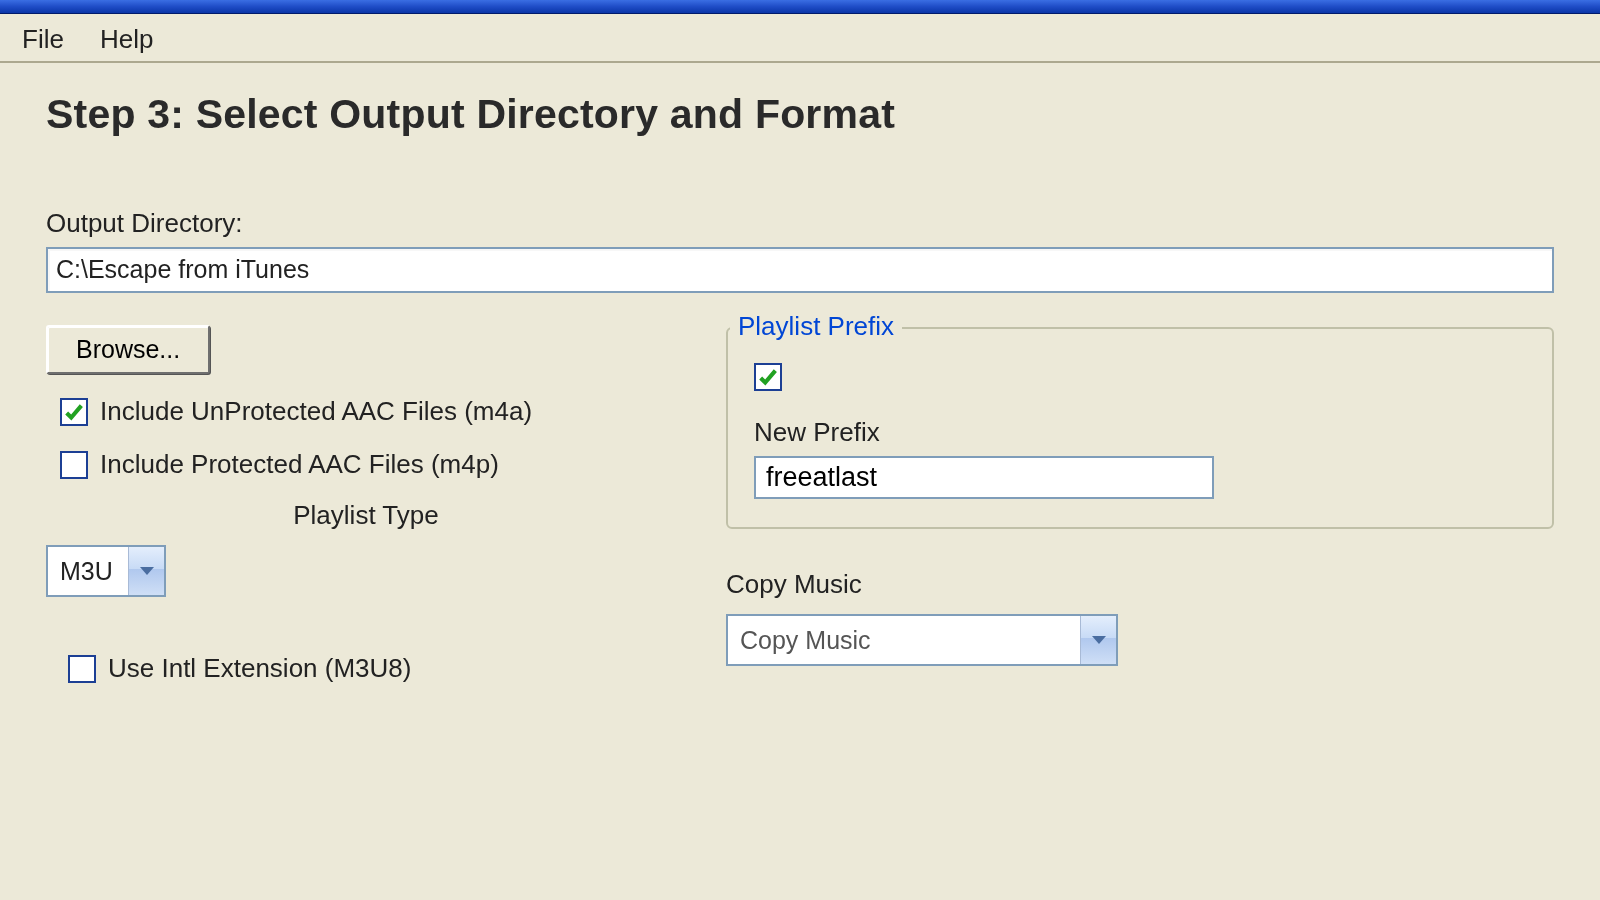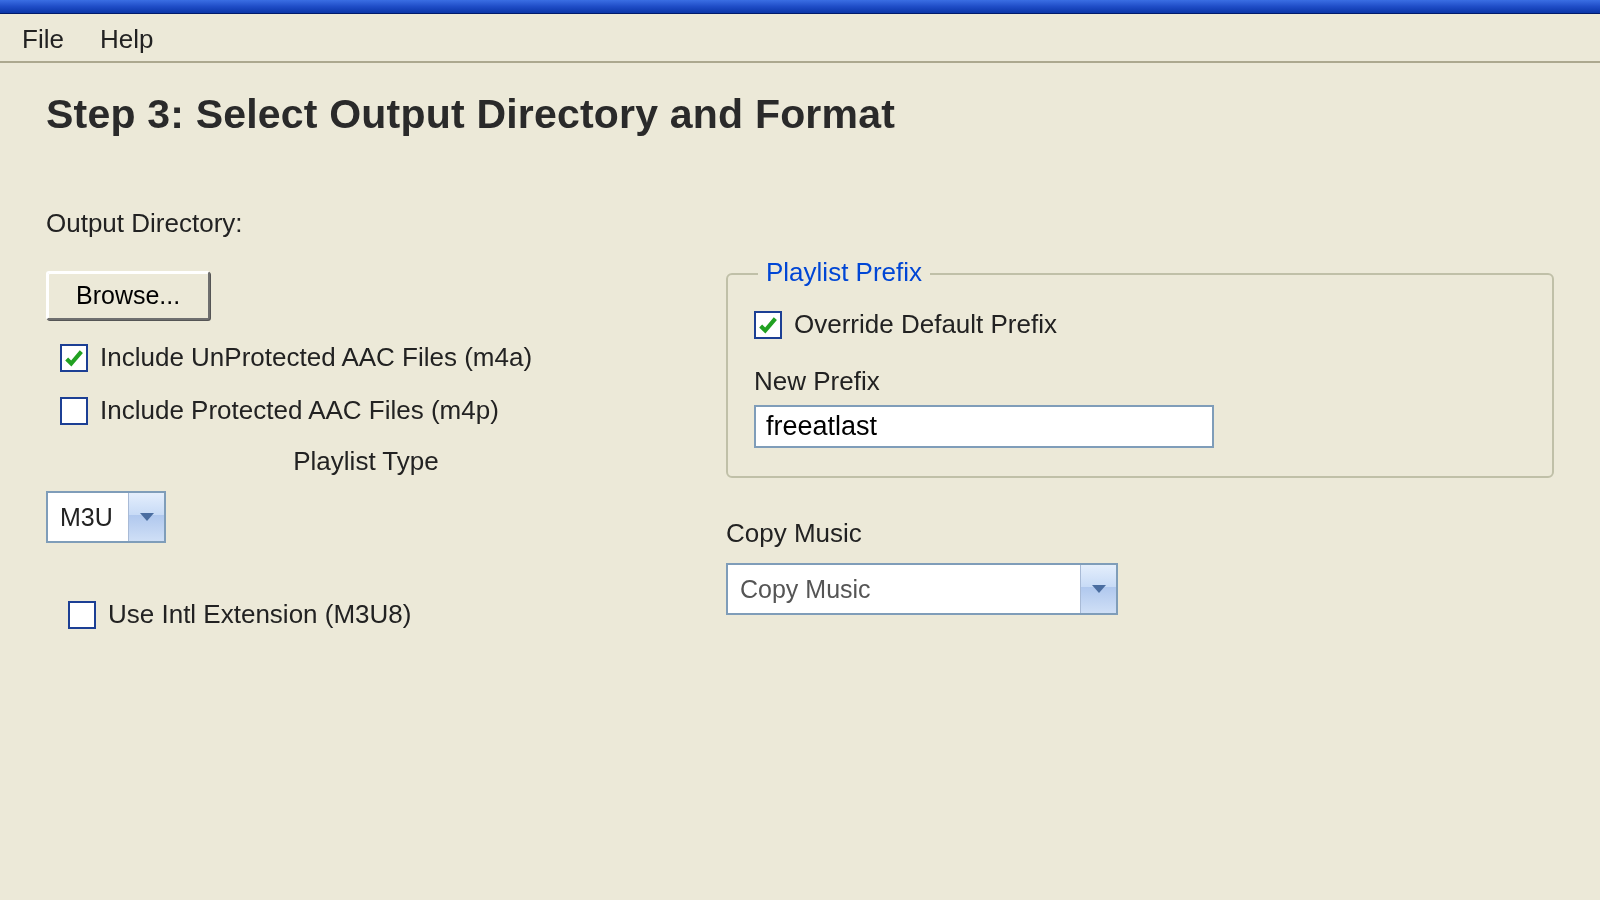--- a/index.html
+++ b/index.html
@@ -96,21 +96,21 @@
   .fieldset {
     border: 2px solid #c0c0a8;
     border-radius: 6px;
     padding: 20px 26px 28px 26px;
     position: relative;
     margin-top: 10px;
   }
   .fieldset-legend {
     position: absolute;
     top: -18px;
-    left: 30px;
+    left: 2px;
     background: #ece9d8;
     padding: 0 8px;
     color: #0046d5;
     font-size: 26px;
   }
 
   .prefix-input {
     width: 460px;
     font-size: 27px;
     padding: 4px 10px;
@@ -162,20 +162,21 @@
 <div class="menu-bar">
   <span class="menu-item">File</span>
   <span class="menu-item">Help</span>
 </div>
 
 <div class="content">
   <div class="step-title">Step 3: Select Output Directory and Format</div>
 
   <div class="row">
     <span class="label">Output Directory:</span>
+    <input type="text" class="textbox" value="C:\Escape from iTunes" style="">
   </div>
 
   <div class="columns">
     <div class="col-left">
       <div style="margin:14px 0 10px 0;">
         <button class="btn">Browse...</button>
       </div>
 
       <div class="cb-row">
         <span class="cb-box">
@@ -210,21 +211,20 @@
     <div class="col-right">
       <div class="fieldset">
         <span class="fieldset-legend">Playlist Prefix</span>
 
         <div class="cb-row" style="margin:14px 0 26px 0;">
           <span class="cb-box">
             <svg class="cb-check" viewBox="0 0 24 24">
                 <polyline points="4 13 9 18 20 5"></polyline>
               </svg>
           </span>
-          <span class="cb-label">Override Default Prefix</span>
         </div>
 
         <span class="label" style="margin-left:0;">New Prefix</span>
         <input type="text" class="prefix-input" value="freeatlast" style="">
       </div>
 
       <div class="copy-music-row">
         <span class="label" style="margin-left:0;">Copy Music</span>
         <div class="select-wrap copy-music-select" style="margin-top:6px;">
           <span class="select-value">Copy Music</span>

